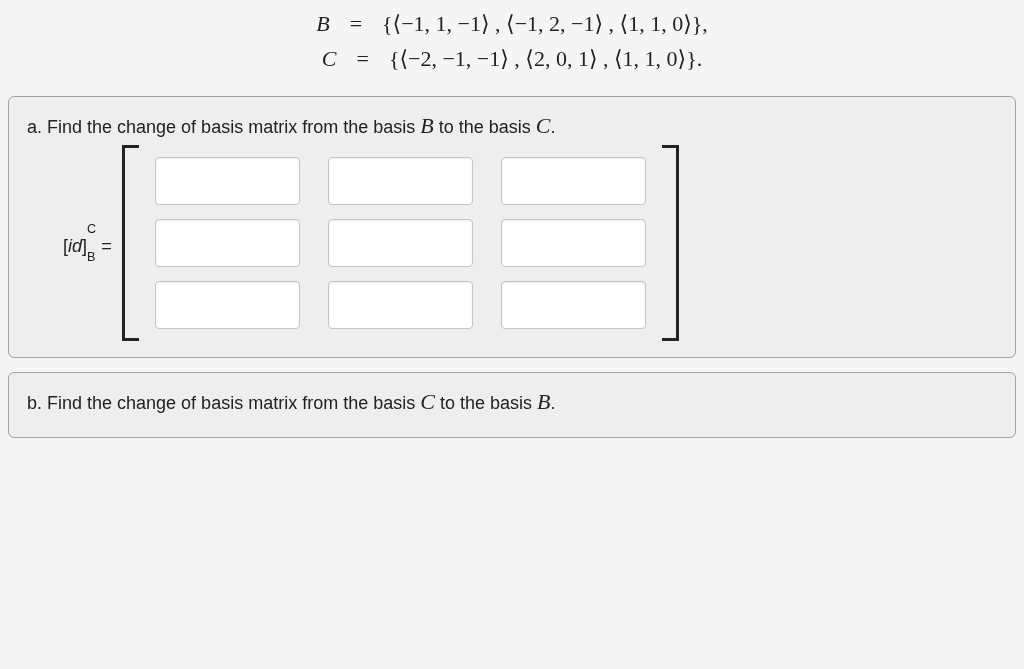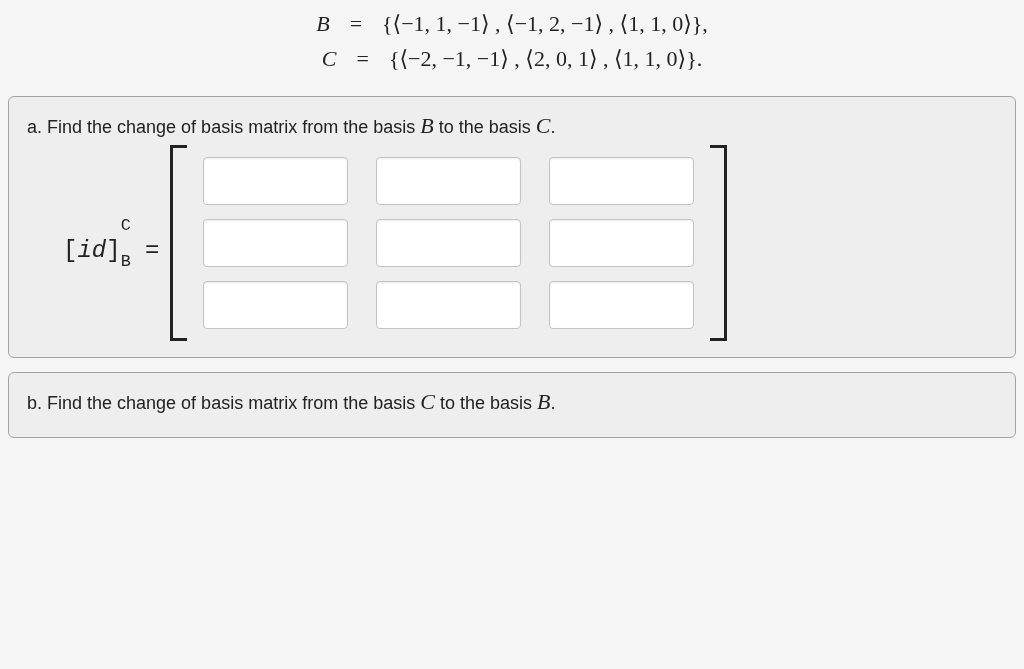--- a/index.html
+++ b/index.html
@@ -43,22 +43,22 @@
     margin-bottom:6px;
   }
   .matrix-wrap{
     display:flex;
     align-items:center;
     gap:10px;
     margin-top:4px;
     padding-left:36px;
   }
   .label{
-    font-family:Liberation Mono, monospace;
-    font-size:24px;
+    font-family:Liberation Sans, sans-serif;
+    font-size:18px;
     white-space:nowrap;
   }
   .grid{
     display:grid;
     grid-template-columns:repeat(3, 145px);
     grid-template-rows:repeat(3, 48px);
     gap:14px 28px;
     padding:12px 10px;
   }
   .cell{

